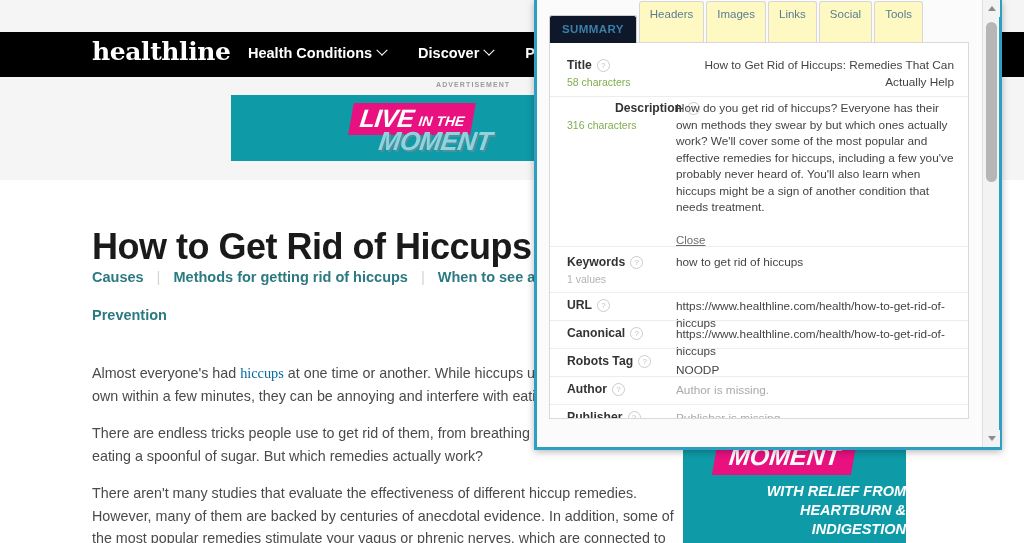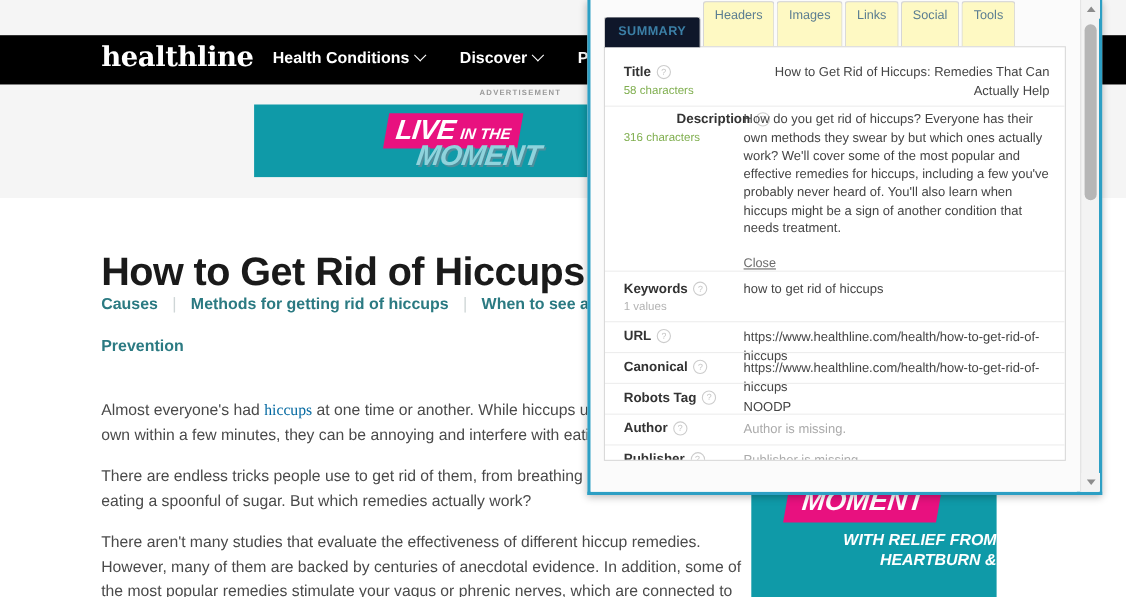--- a/index.html
+++ b/index.html
@@ -212,20 +212,21 @@
     <p class="para" id="para3">There aren't many studies that evaluate the effectiveness of different hiccup remedies. However, many of them are backed by centuries of anecdotal evidence. In addition, some of the most popular remedies stimulate your vagus or phrenic nerves, which are connected to your diaphragm.</p>
   </div>
 
   <div class="ad-banner-bottom">
     <div class="abb-moment">
       <span>MOMENT</span>
     </div>
     <div class="abb-sub">
       <div>WITH RELIEF FROM</div>
       <div>HEARTBURN &amp;</div>
+      <div class="l3">INDIGESTION</div>
     </div>
   </div>
 </div>
 
 <div id="panel">
   <div class="panel-inner">
 
     <div class="tabs">
       <div class="tab active">SUMMARY</div>
       <div class="tab">Headers</div>

